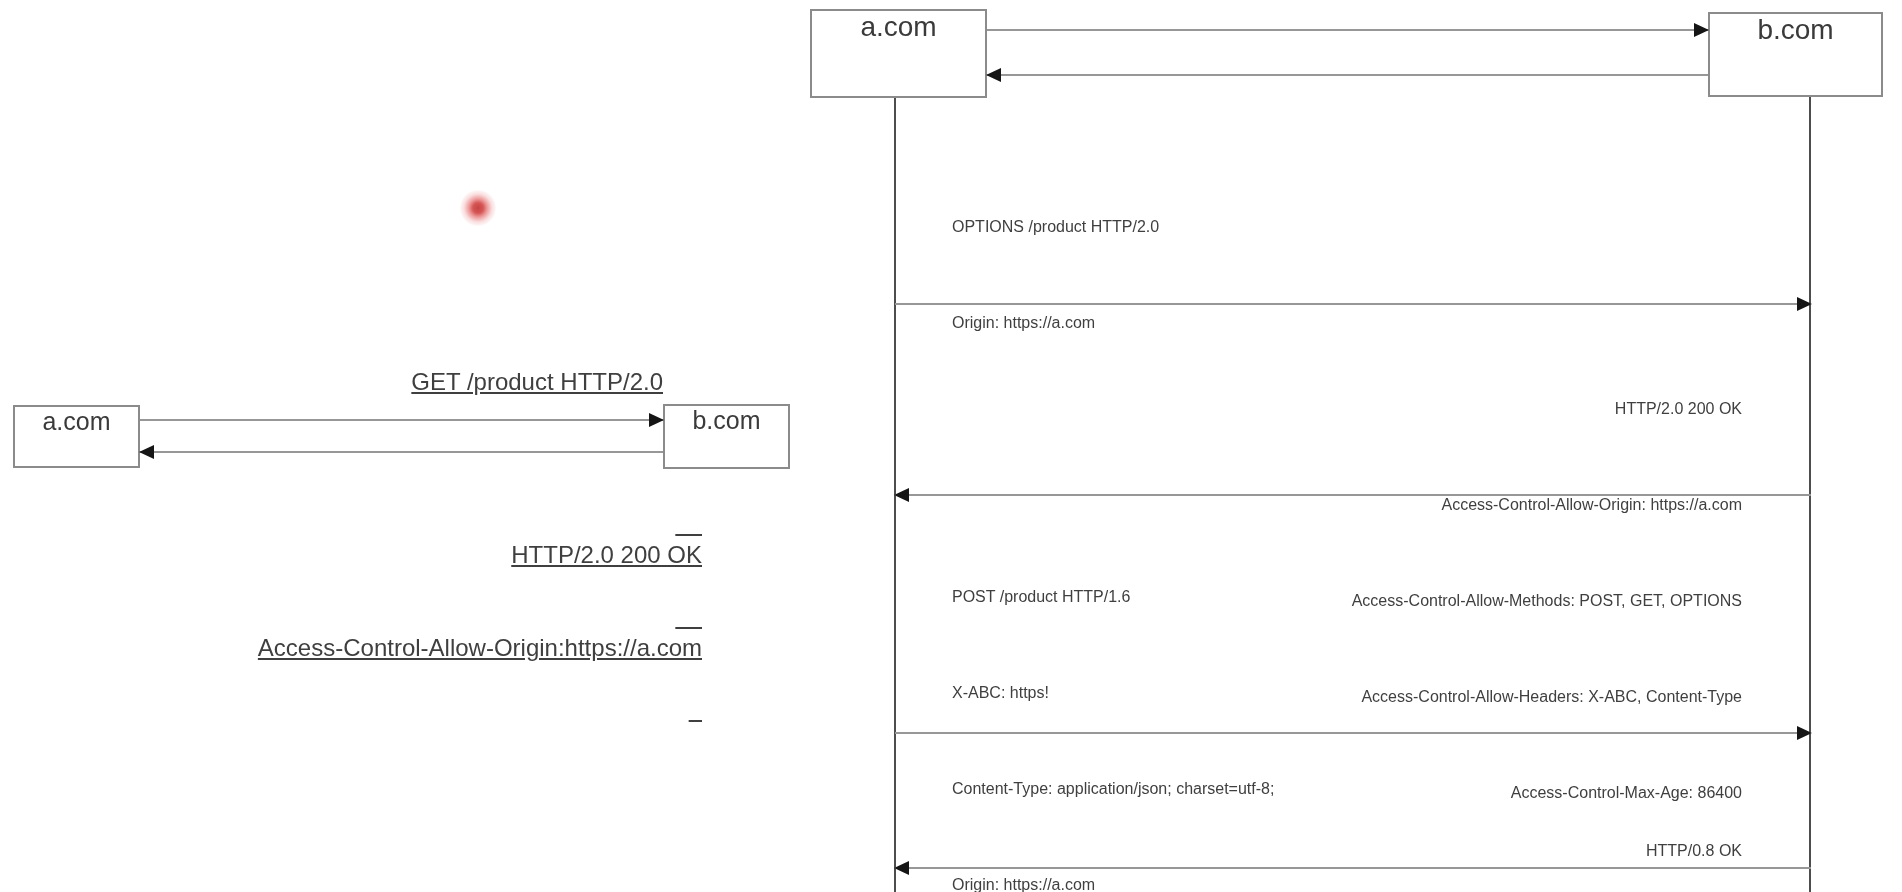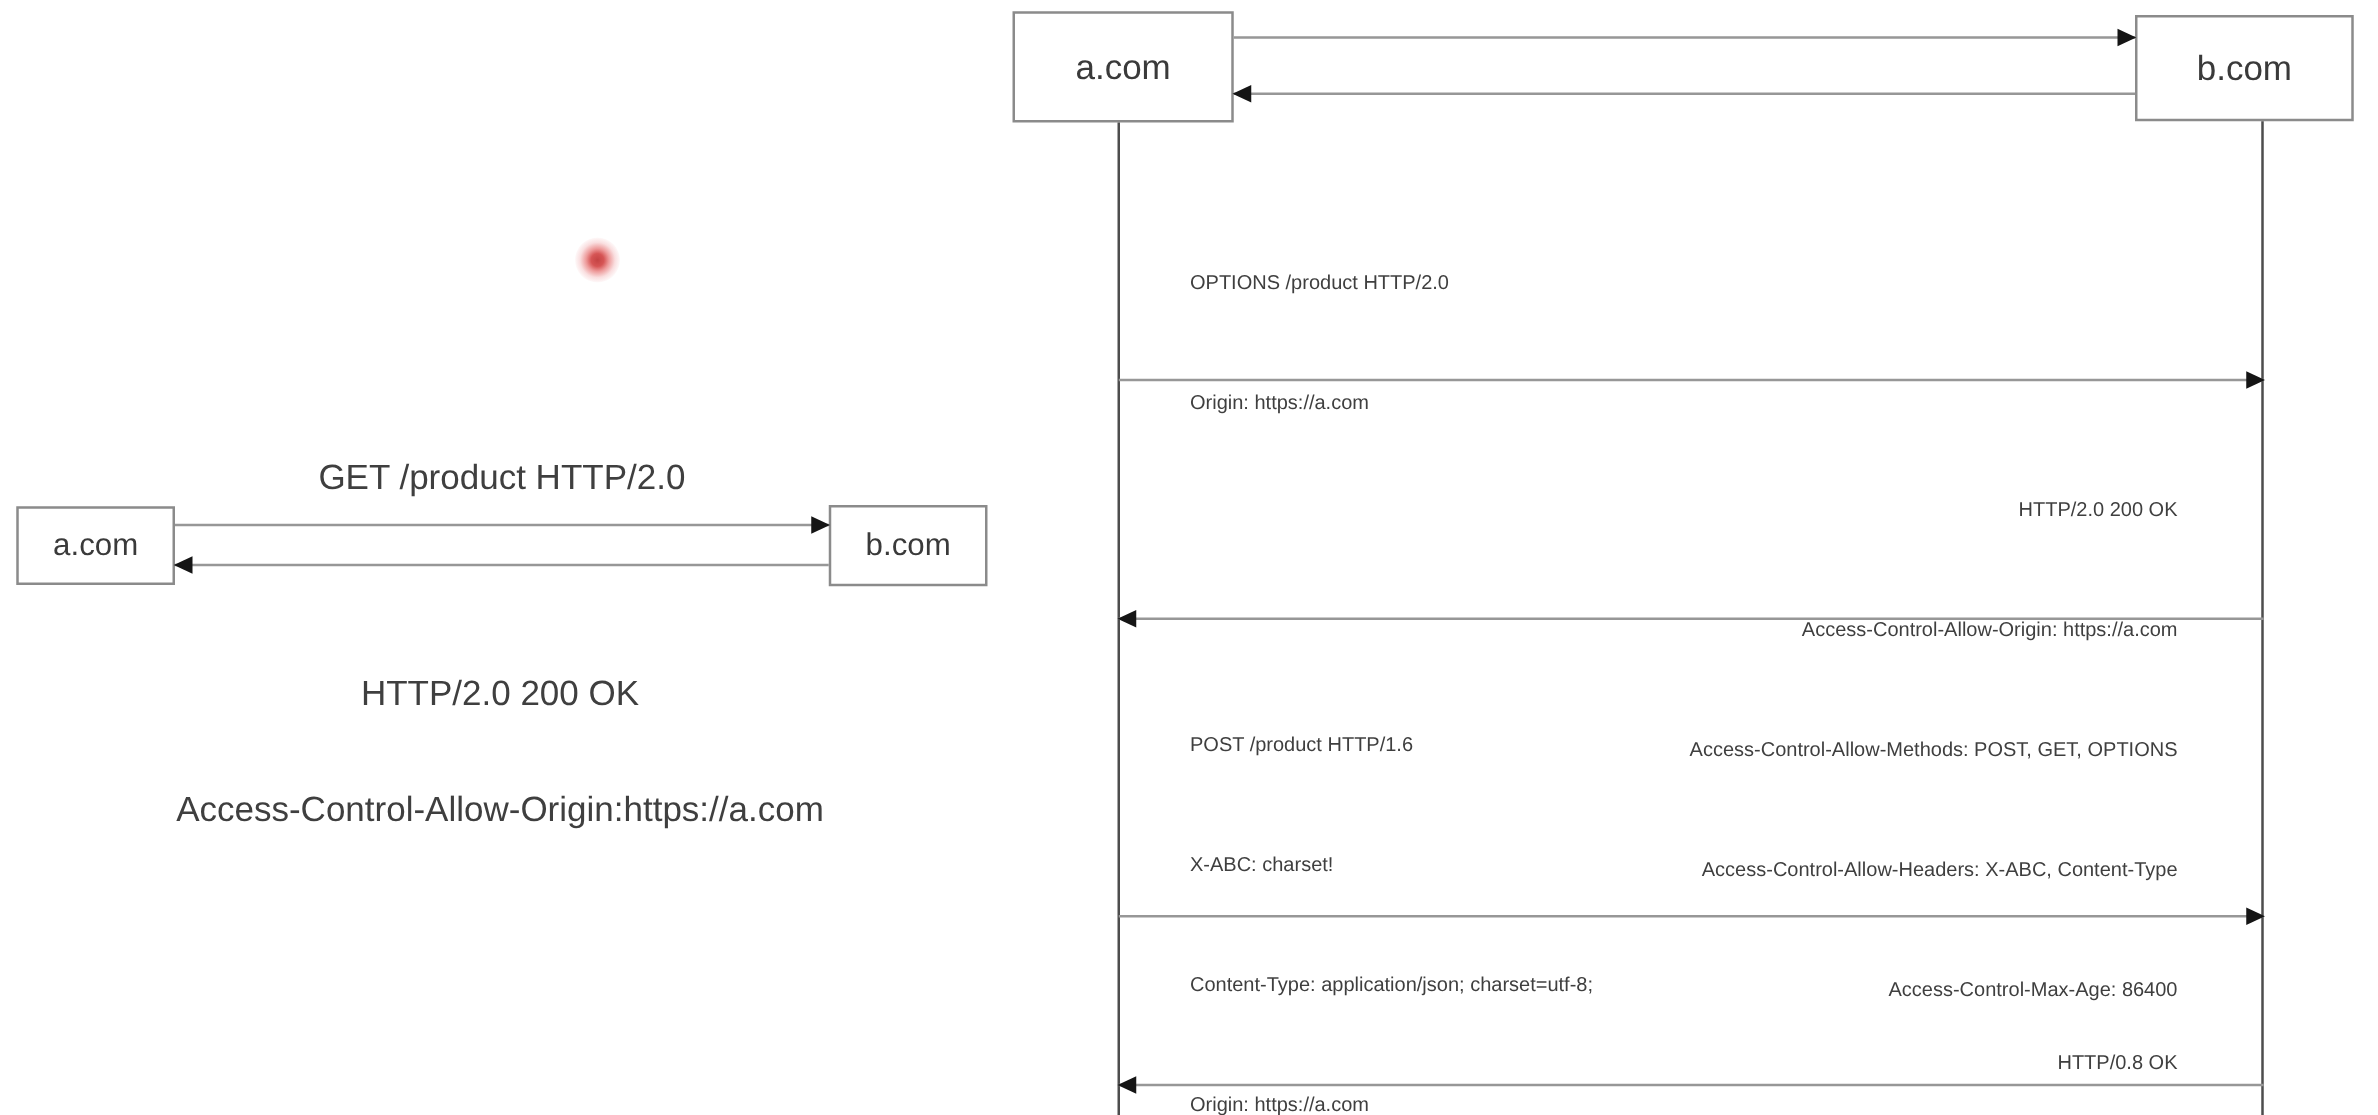--- a/index.html
+++ b/index.html
@@ -10,21 +10,20 @@
     background:#ffffff;
     overflow:hidden;
     font-family:"Liberation Sans","DejaVu Sans",sans-serif;
   }
   
   .box{
     position:absolute;
     border:2px solid #8b8b8b;
     background:#ffffff;
     display:flex;
-    align-items:center;
     justify-content:center;
     color:#3a3a3a;
     box-sizing:border-box;
   }
   .box.big{font-size:28px;}
   .box.small{font-size:25px;}
   
   .hline{
     position:absolute;
     height:2px;
@@ -60,24 +59,25 @@
     position:absolute;
     color:#3f3f3f;
     font-size:16px;
     line-height:32px;
     white-space:pre;
   }
   .msg.align-right{text-align:right;}
   .lbl{
     position:absolute;
     color:#3f3f3f;
-    font-size:28px;
+    font-size:24px;
     line-height:31px;
-    text-align:center;
+    text-align:right;
     white-space:pre;
+    text-decoration:underline;
   }
   
   .red-dot{
     position:absolute;
     left:460px;
     top:190px;
     width:36px;
     height:36px;
     border-radius:50%;
     background:radial-gradient(circle,
@@ -147,21 +147,21 @@
     <div>Access-Control-Allow-Methods: POST, GET, OPTIONS</div>
     <div>Access-Control-Allow-Headers: X-ABC, Content-Type</div>
     <div>Access-Control-Max-Age: 86400</div>
   </div>
   <div class="hline" style="left:895px;top:494px;width:916px;">
     <span class="ah-l"></span>
   </div>
 
   <div class="msg" style="left:952px;top:517px;">
     <div>POST /product HTTP/1.6</div>
-    <div>X-ABC: charset!</div>
+    <div>X-ABC: https!</div>
     <div>Content-Type: application/json; charset=utf-8;</div>
     <div>Origin: https://a.com</div>
     
     
   </div>
   <div class="hline" style="left:895px;top:732px;width:916px;">
     <span class="ah-r"></span>
   </div>
 
   <div class="msg align-right" style="right:160px;top:771px;">

